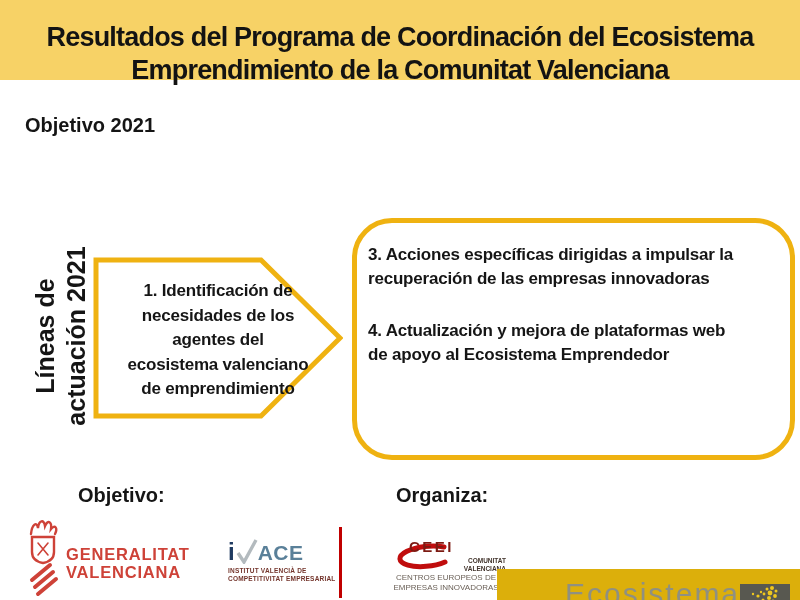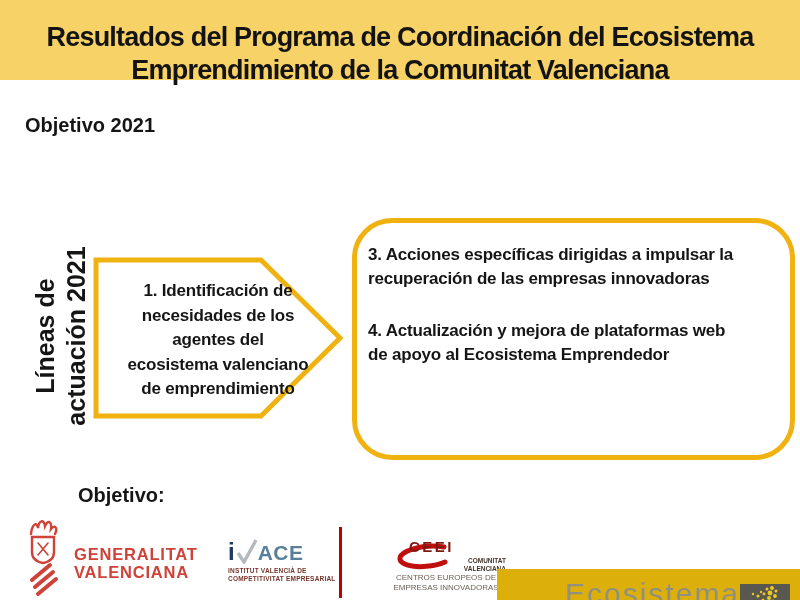--- a/index.html
+++ b/index.html
@@ -31,21 +31,21 @@
   .round-box p { font-size:17px; font-weight:bold; line-height:24px; letter-spacing:-0.2px; margin:0 0 28px 0; }
   .round-box p span { display:block; white-space:nowrap; }
 
   
   .financia { position:absolute; left:78px; top:484px; font-size:20px; font-weight:bold; }
   .organiza { position:absolute; left:396px; top:484px; font-size:20px; font-weight:bold; }
 
   
   .gva-emblem { position:absolute; left:24px; top:517px; width:40px; height:82px; }
   .gva-text { position:absolute; left:66px; top:545px; color:#CE4238; font-weight:bold;
-              font-size:16.5px; line-height:18px; letter-spacing:0.8px;margin-left:8px; }
+              font-size:16.5px; line-height:18px; letter-spacing:0.8px; }
   .gva-text span { display:block; white-space:nowrap; }
 
   
   .ivace { position:absolute; left:228px; top:538px; width:110px; }
   .ivace-row { display:flex; align-items:flex-end; height:26px; }
   .ivace-i { font-size:24px; font-weight:bold; color:#1E3A60; line-height:24px; }
   .ivace-check { width:22px; height:26px; margin:0 0 0 1px; }
   .ivace-ace { font-size:21px; font-weight:bold; color:#5A8099; line-height:22px; letter-spacing:0.5px; }
   .ivace-sub { margin-top:3px; font-size:6.5px; font-weight:bold; color:#74352C; line-height:8px; letter-spacing:0.2px; }
   .ivace-sub span { display:block; white-space:nowrap; }
@@ -106,20 +106,21 @@
       <span>3. Acciones específicas dirigidas a impulsar la</span>
       <span>recuperación de las empresas innovadoras</span>
     </p>
     <p>
       <span>4. Actualización y mejora de plataformas web</span>
       <span>de apoyo al Ecosistema Emprendedor</span>
     </p>
   </div>
 
   <div class="financia">Objetivo:</div>
+  <div class="organiza">Organiza:</div>
 
   <svg class="gva-emblem" viewBox="0 0 40 82">
     <g stroke="#CE4238" fill="none" stroke-linecap="round">
       <path d="M7,17 C8,7 13,4 14,11 C15,3 20,2 21,9 C24,2 28,5 27,12 C31,7 34,11 31,17" stroke-width="2.4"></path>
       <path d="M8,20 h22 v15 q0,9 -11,11 q-11,-2 -11,-11 z" stroke-width="2.4"></path>
       <path d="M14,26 l10,12 M24,26 l-10,12" stroke-width="1.6"></path>
       <path d="M26,48 L8,63" stroke-width="4"></path>
       <path d="M29,55 L11,70" stroke-width="4"></path>
       <path d="M32,62 L14,77" stroke-width="4"></path>
     </g>

